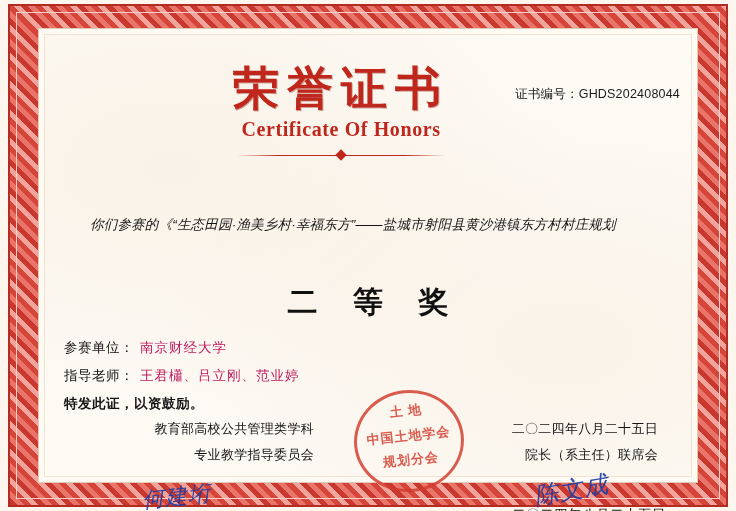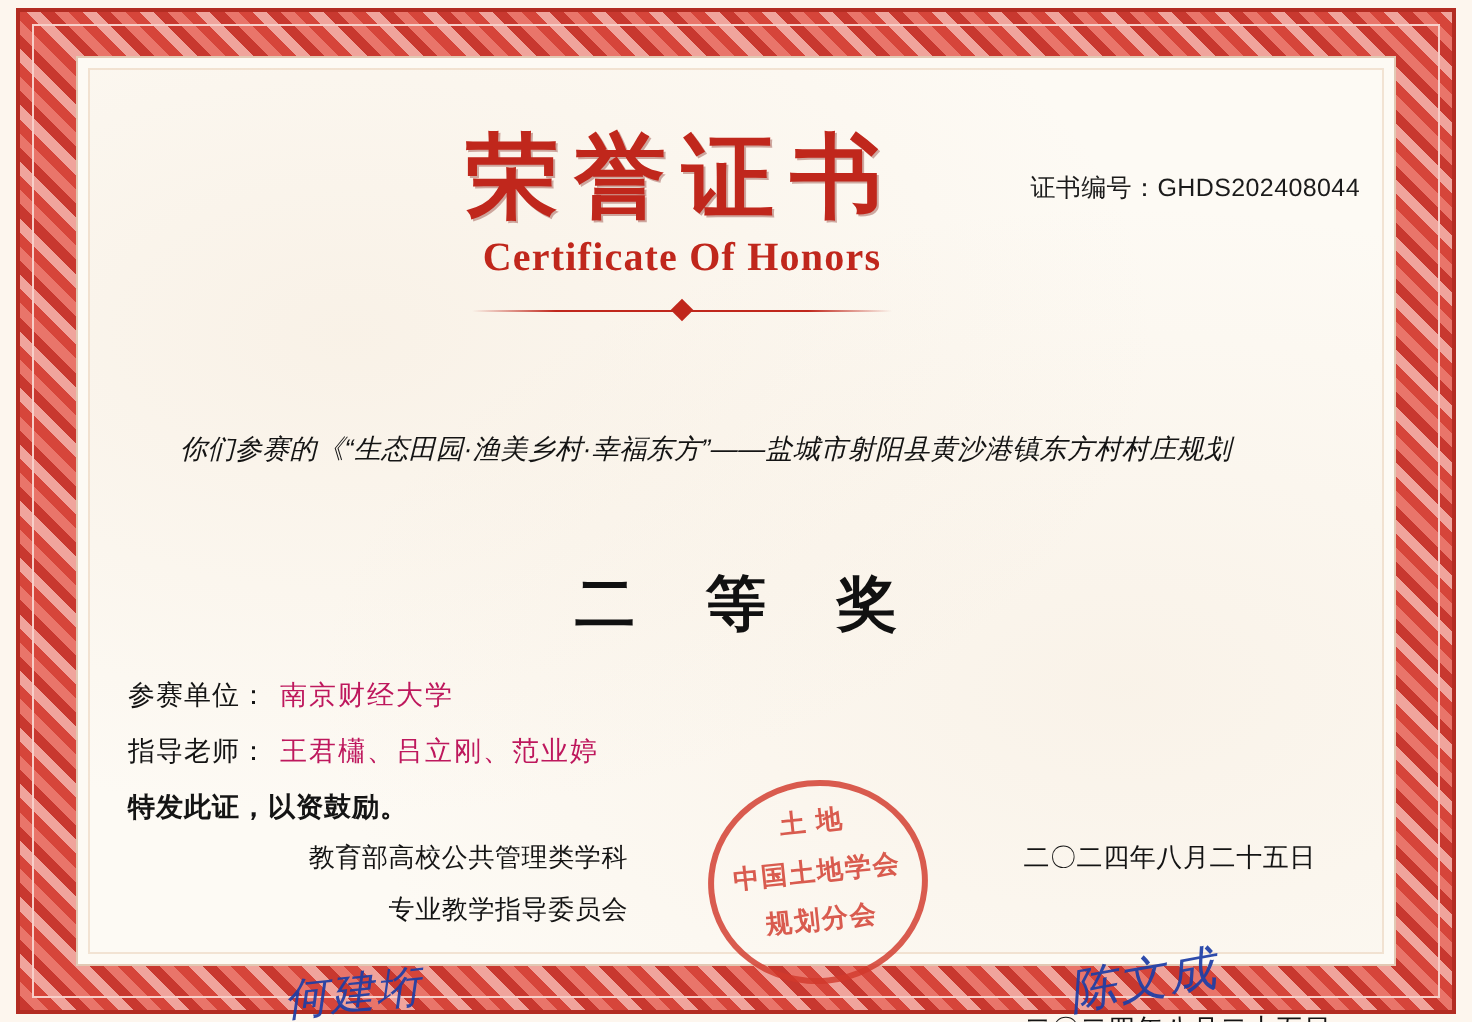--- a/index.html
+++ b/index.html
@@ -342,20 +342,21 @@
       </div>
 
       <div class="seal">
         <div class="seal-top">土 地</div>
         <div class="seal-mid">中国土地学会</div>
         <div class="seal-bot">规划分会</div>
       </div>
 
       <div class="org right">
         <div>二〇二四年八月二十五日</div>
+        <div>院长（系主任）联席会</div>
       </div>
     </div>
 
     <div class="signature left">何建垳</div>
     <div class="signature right">陈文成</div>
 
     <div class="date">二〇二四年八月二十五日</div>
 
   </div>
 </div>

